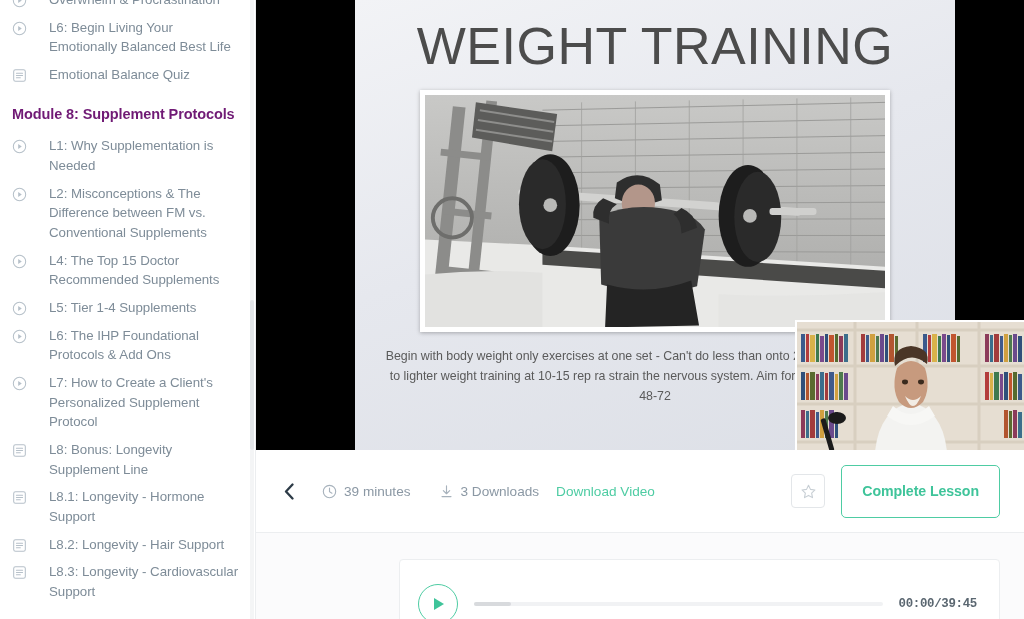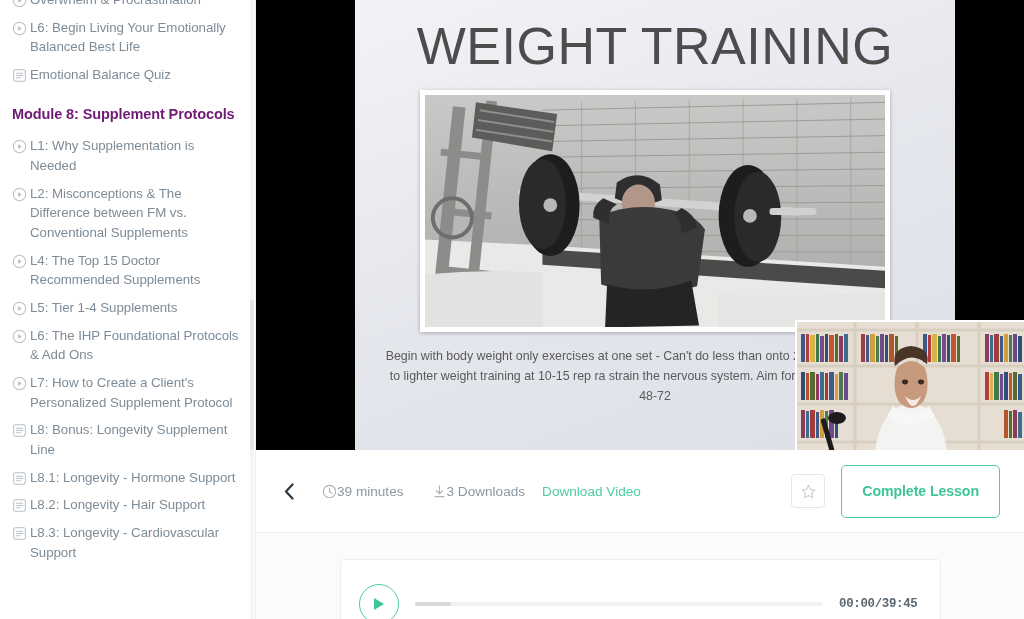--- a/index.html
+++ b/index.html
@@ -20,21 +20,21 @@
     flex: 0 0 256px;
   }
   .sidebar-inner { padding: 0 12px 0 8px; margin-top: -14px; }
   .module-head {
     font-size: 14.5px; font-weight: bold; color: #701a75;
     padding: 16px 4px 8px 4px; line-height: 1.35;
     letter-spacing: -0.1px;
   }
   .lesson {
     display: flex; align-items: flex-start;
-    gap: 3px; padding: 4px 4px 4px 4px;
+    gap: 22px; padding: 4px 4px 4px 4px;
     cursor: pointer;
   }
   .lesson-ico { flex: 0 0 15px; width: 15px; height: 15px; margin-top: 3px; }
   .lesson-ico svg { display: block; width: 15px; height: 15px; }
   .lesson-label {
     font-size: 13.3px; color: #7e8c98; line-height: 1.48;
     letter-spacing: -0.05px;
   }
   .sb-scrollbar {
     position: absolute; top: 0; right: 2px;
@@ -92,21 +92,21 @@
     display: flex; align-items: center;
     padding: 0 24px 0 20px; gap: 0;
     background: #fff;
   }
   .tb-back {
     width: 26px; height: 26px; display: flex; align-items: center;
     justify-content: center; cursor: pointer; color: #2d3b47;
     flex: 0 0 26px;
   }
   .tb-meta {
-    display: flex; align-items: flex-end; gap: 0;
+    display: flex; align-items: flex-end; gap: 7px;
     margin-left: 20px; color: #8b98a4; font-size: 13.6px;
   }
   .tb-meta.second { margin-left: 28px; }
   .tb-link {
     margin-left: 17px; color: #4ecca3; font-size: 13.6px;
     text-decoration: none; cursor: pointer;
   }
   .tb-spacer { flex: 1 1 auto; }
   .star-btn {
     width: 34px; height: 34px; border: 1px solid #e3e6e9; border-radius: 4px;
@@ -117,21 +117,21 @@
     margin-left: 16px; height: 53px; padding: 0 20px;
     border: 1.6px solid #4ecca3; border-radius: 5px; background: #fff;
     color: #3fc49a; font-size: 14.2px; font-weight: bold;
     display: flex; align-items: center; cursor: pointer;
     letter-spacing: -0.1px;
   }
 
   
   .audio-area {
     height: 86px; background: #fbfbfc; padding: 26px 24px 0 24px;
-    display: flex; justify-content: center;
+    display: flex; justify-content: flex-end;
   }
   .audio-card {
     width: 601px; height: 90px; background: #fff;
     border: 1px solid #eceef0; border-radius: 4px;
     display: flex; align-items: center; padding: 0 22px 0 18px; gap: 16px;
   }
   .play-btn {
     width: 40px; height: 40px; border-radius: 50%;
     border: 1.8px solid #4ecca3; display: flex; align-items: center;
     justify-content: center; cursor: pointer; flex: 0 0 40px; background: #fff;

